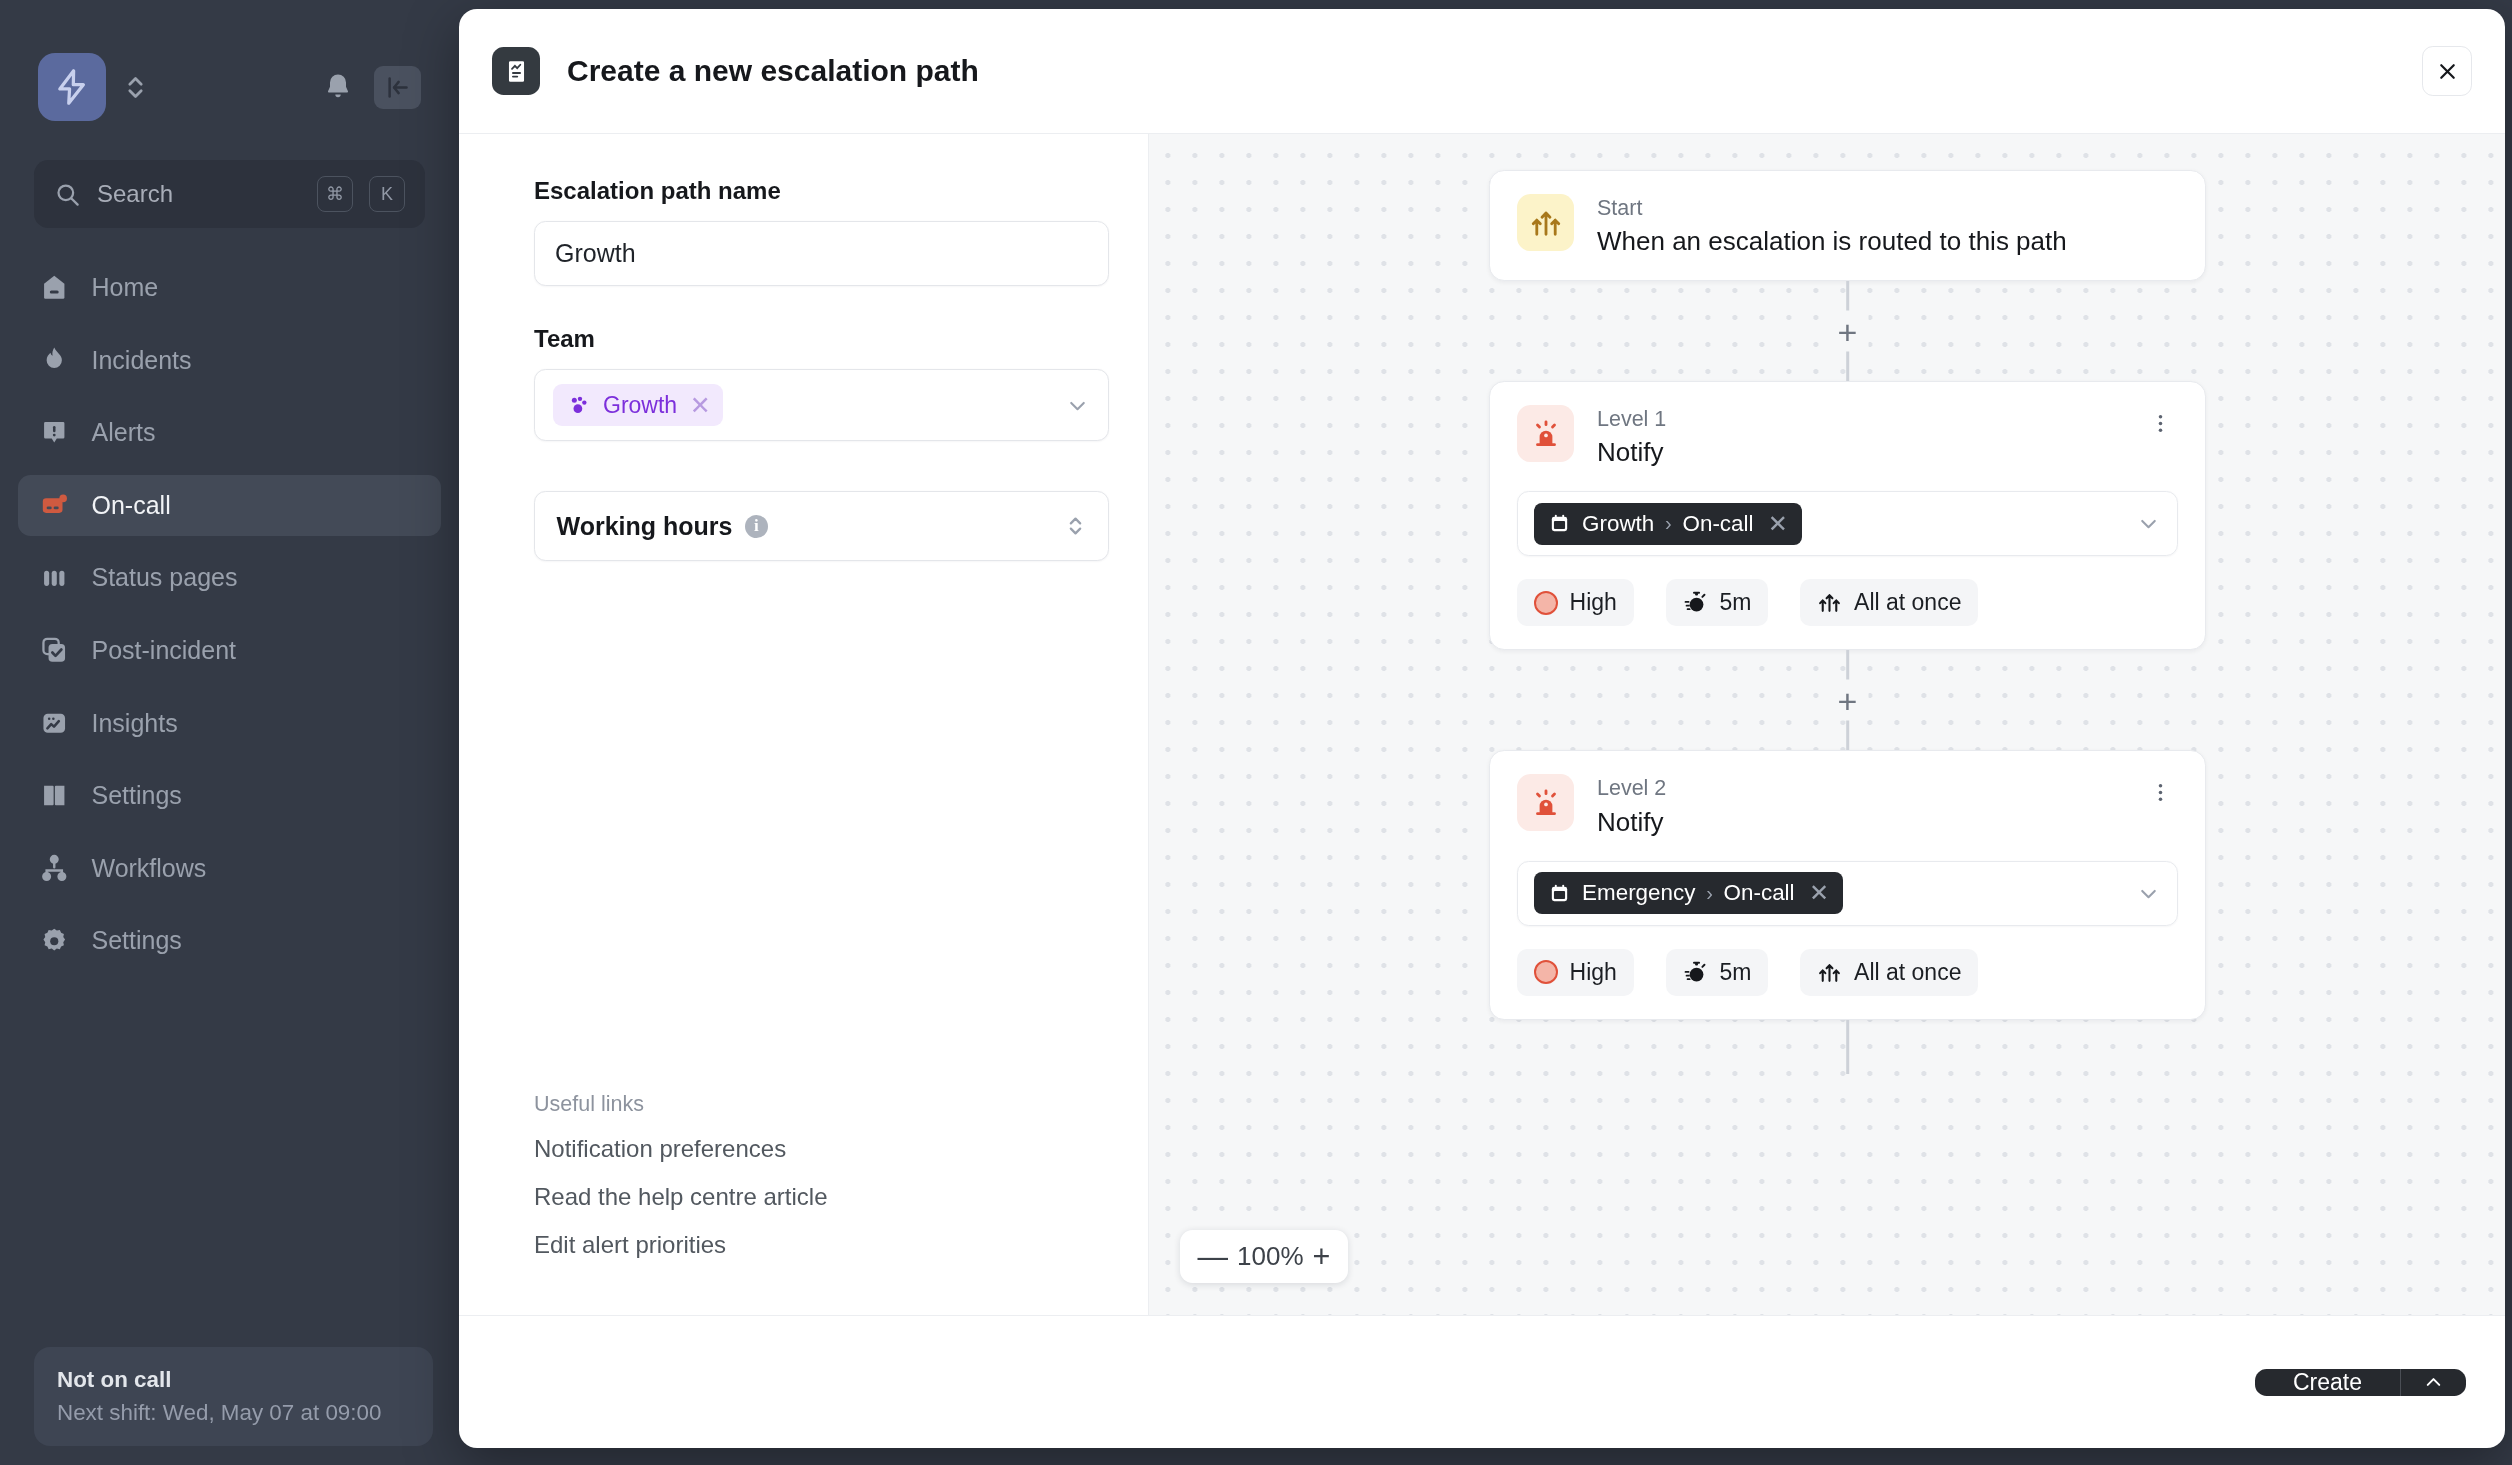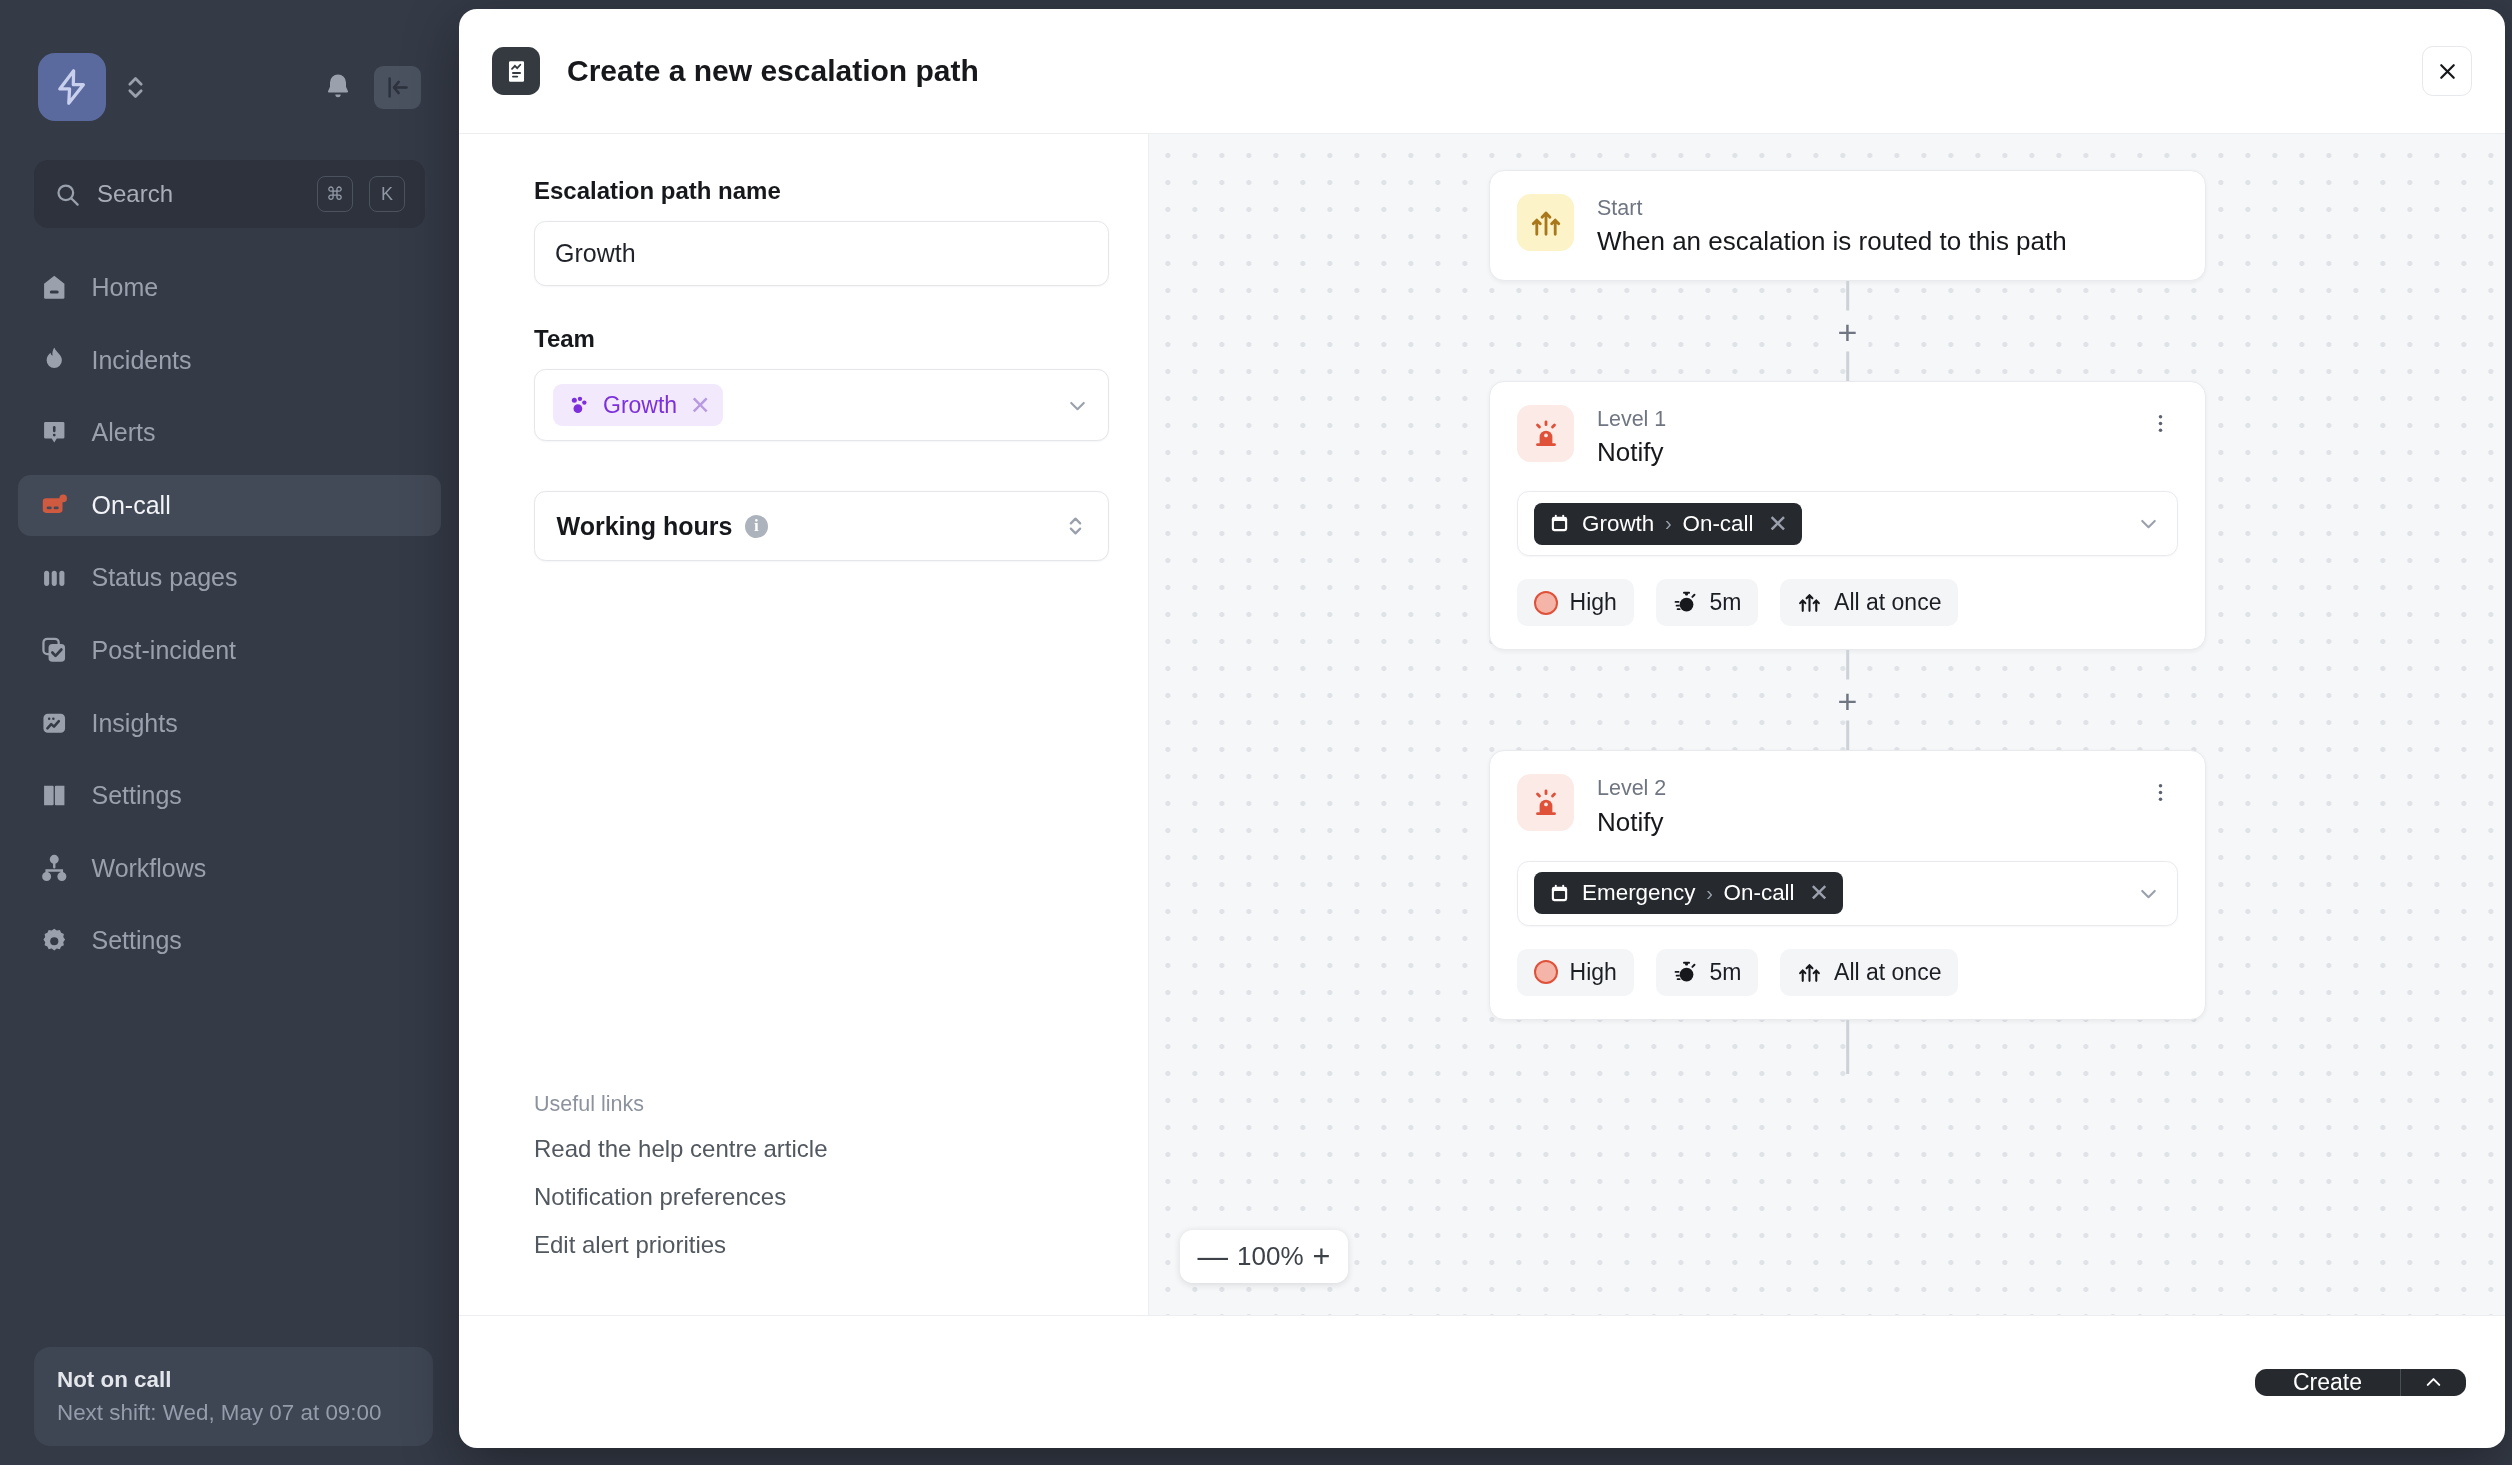--- a/index.html
+++ b/index.html
@@ -170,21 +170,21 @@
     box-shadow: 0 0.9px 1.8px rgba(16,24,40,.04);
   }
   .chip-dark {
     display: flex; align-items: center; gap: 10.8px;
     background: #26292e; border-radius: 8px; padding: 8px 14.3px;
     color: #fff; font-size: 22.4px;
   }
   .chip-sep { color: #9aa1ad; font-size: 20px; }
   .chip-dark-x { color: #9aa1ad; font-size: 24px; line-height: 1; margin-left: 3.6px; }
 
-  .badges { display: flex; gap: 22px; margin-top: 23px; align-items: flex-end; }
+  .badges { display: flex; gap: 32px; margin-top: 23px; align-items: flex-end; }
   .badge {
     display: flex; align-items: center; gap: 11.6px;
     background: #f4f5f7; border-radius: 10px; padding: 10px 17px;
     font-size: 23px; color: #1b1e23;
   }
   .prio-dot {
     width: 24px; height: 24px; border-radius: 50%;
     background: #f4b5a8; border: 2.7px solid #e0513a;
   }
 
@@ -447,22 +447,22 @@
         <div class="sel-spacer"></div>
         <svg width="23" height="32" viewBox="0 0 14 24" fill="none" stroke="#9aa1ad" stroke-width="1.7" stroke-linecap="round" stroke-linejoin="round">
           <path d="M3.5 10L7 6.5 10.5 10"></path>
             <path d="M3.5 14L7 17.5 10.5 14"></path>
         </svg>
       </div>
 
       <div class="pane-spacer"></div>
 
       <div class="useful-title">Useful links</div>
+      <a class="useful-link">Notification preferences</a>
       <a class="useful-link">Read the help centre article</a>
-      <a class="useful-link">Notification preferences</a>
       <a class="useful-link">Edit alert priorities</a>
     </div>
 
     <div class="canvas">
       <div class="flow">
 
         <div class="node">
           <div class="node-head">
             <div class="node-ico ico-start">
               <svg width="34" height="34" viewBox="0 0 24 24" fill="none" stroke="#a8781b" stroke-width="2" stroke-linecap="round" stroke-linejoin="round">

